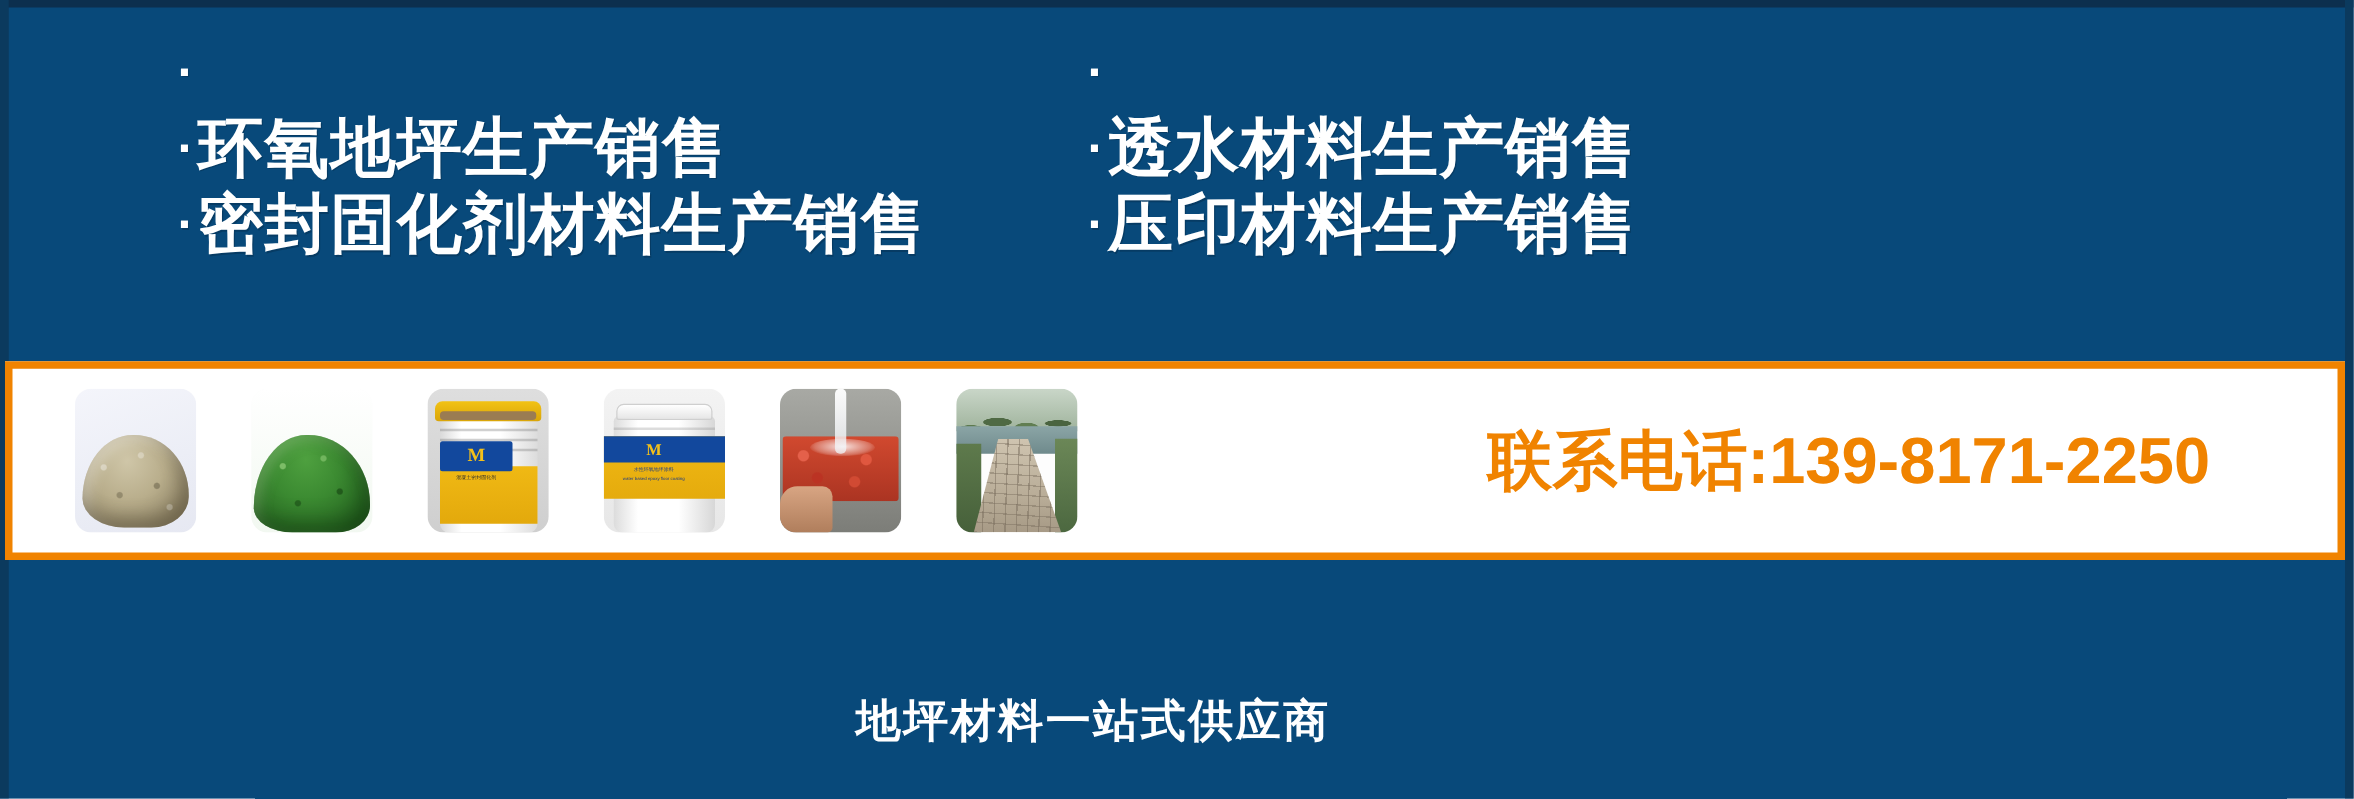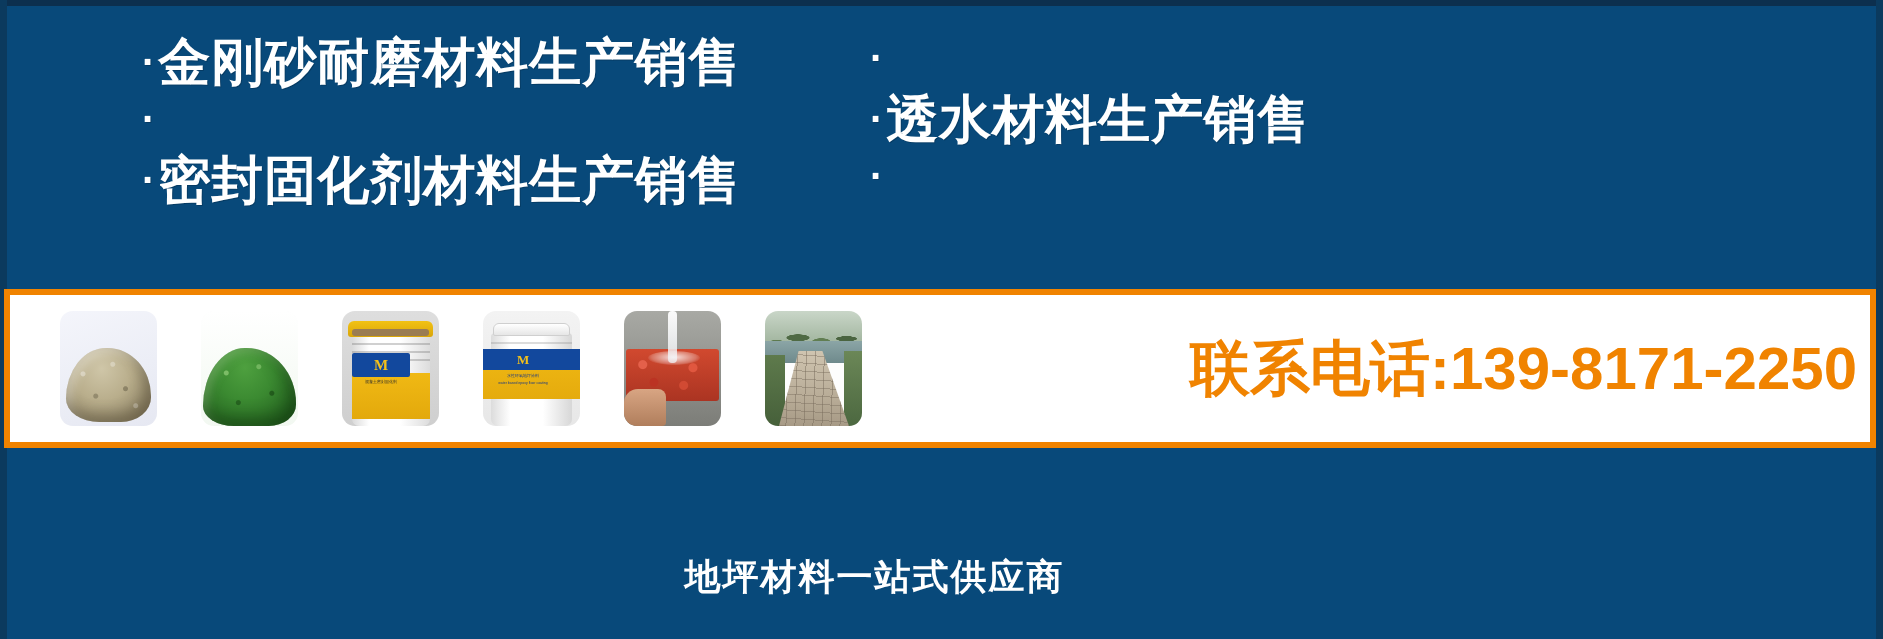--- a/index.html
+++ b/index.html
@@ -260,21 +260,21 @@
       linear-gradient(180deg,#cfc4b0 0%,#b9ad98 60%,#a79a86 100%);
     clip-path: polygon(28% 0%, 62% 0%, 100% 100%, 0% 100%);
   }
 
   
   .phone {
     position: absolute;
     left: 1190px;
     top: 340px;
     color: #f08300;
-    font-size: 60px;
+    font-size: 52px;
     font-weight: bold;
     line-height: 58px;
     letter-spacing: 0px;
     white-space: nowrap;
     font-family: "Liberation Sans", "DejaVu Sans", sans-serif;
     text-align: right;
   }
 
   
   .headline {
@@ -312,41 +312,42 @@
 
   <div class="edge-top"></div>
   <div class="edge-left"></div>
   <div class="edge-right"></div>
 
   <div class="services">
 
     <div class="svc-col left">
       <div class="svc-item">
         <span class="svc-bullet">·</span>
-        <span>金刚砂耐磨材料生产销售</span>
-      </div>
-      <div class="svc-item">
-        <span class="svc-bullet">·</span>
+      </div>
+      <div class="svc-item">
+        <span class="svc-bullet">·</span>
+        <span>环氧地坪生产销售</span>
       </div>
       <div class="svc-item">
         <span class="svc-bullet">·</span>
         <span>密封固化剂材料生产销售</span>
       </div>
     </div>
 
     <div class="svc-col right">
       <div class="svc-item">
         <span class="svc-bullet">·</span>
       </div>
       <div class="svc-item">
         <span class="svc-bullet">·</span>
         <span>透水材料生产销售</span>
       </div>
       <div class="svc-item">
         <span class="svc-bullet">·</span>
+        <span>压印材料生产销售</span>
       </div>
     </div>
 
   </div>
 
   <div class="product-panel">
     <div class="product-strip">
 
       <div class="thumb p-emery">
         <div class="thumb-inner">

